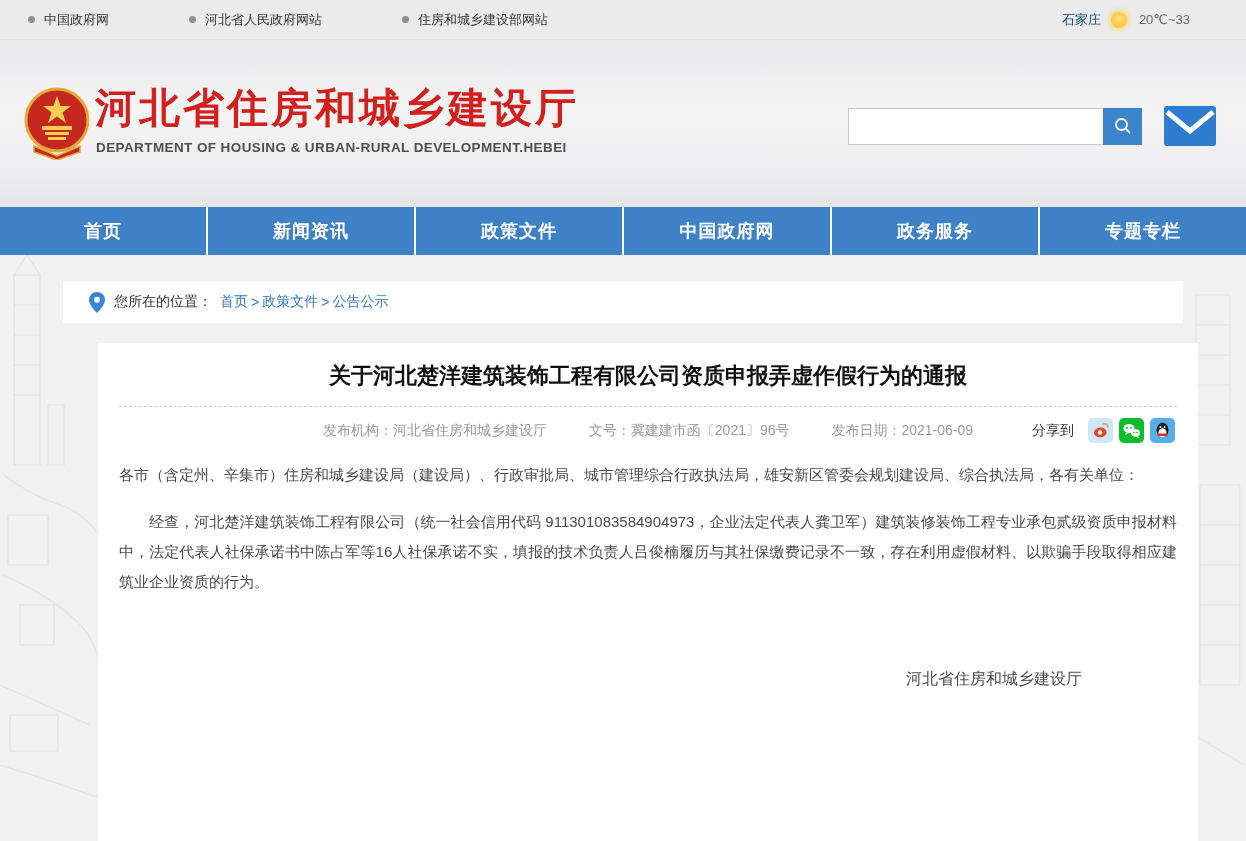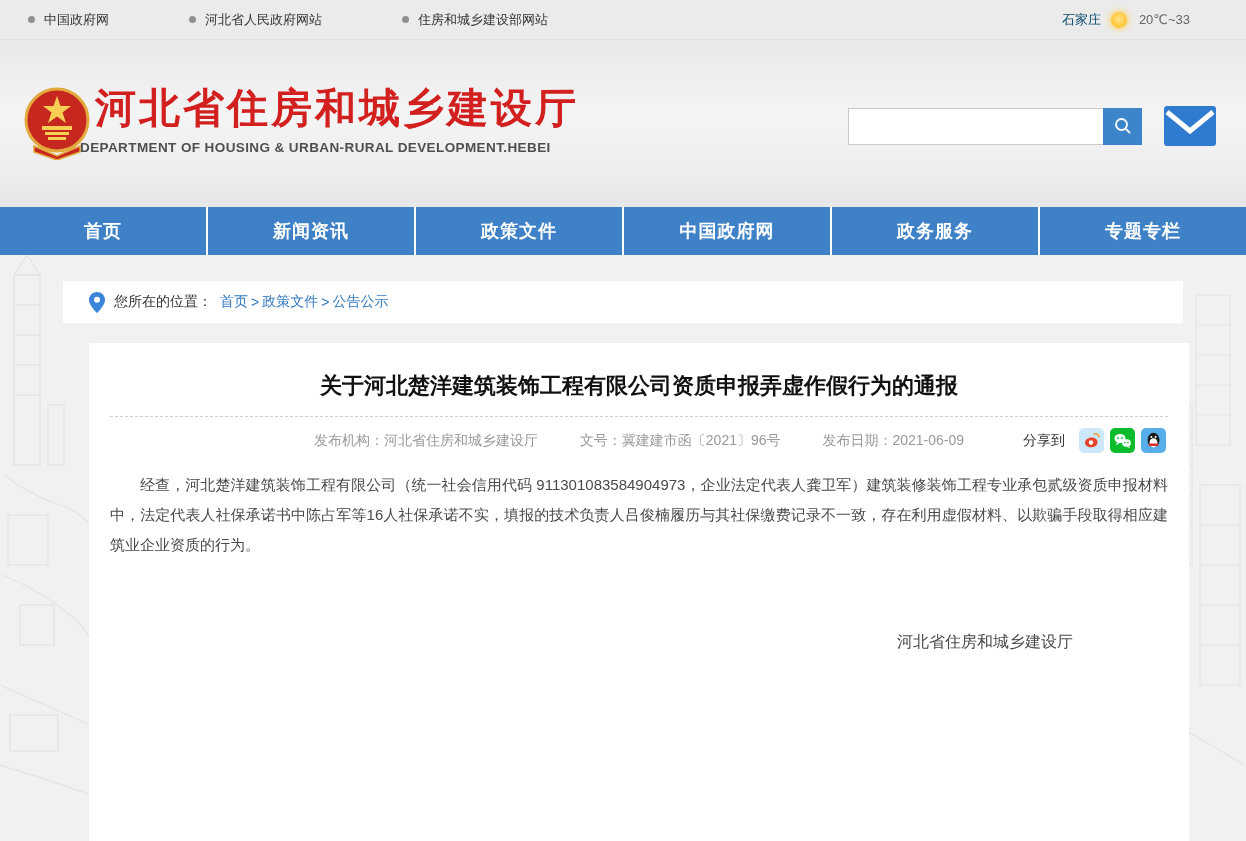--- a/index.html
+++ b/index.html
@@ -33,21 +33,21 @@
   .header {
     position:relative; height:167px;
     background:linear-gradient(180deg,#e9e9eb 0%,#f4f4f5 45%,#ededef 80%,#e6e6e8 100%);
   }
   .emblem { position:absolute; left:24px; top:44px; }
   .site-title {
     position:absolute; left:95px; top:41px;
     font-size:41px; font-weight:bold; color:#d2201f; letter-spacing:3px;
   }
   .site-subtitle {
-    position:absolute; left:80px; top:100px;
+    position:absolute; left:96px; top:100px;
     font-size:13.5px; font-weight:bold; color:#4f4f4f; letter-spacing:.4px;
   }
   .header-right { position:absolute; right:30px; top:66px; display:flex; align-items:center; }
   .search-box { display:flex; }
   .search-input {
     width:255px; height:37px; border:1px solid #c9c9c9; border-right:none;
     background:#fff; padding:0 10px; font-size:14px; outline:none;
   }
   .search-button {
     width:39px; height:37px; background:#3c85ca; border:none; cursor:pointer;
@@ -73,22 +73,22 @@
   .breadcrumb-bar {
     position:absolute; left:63px; top:26px; width:1120px; height:42px;
     background:#fff; display:flex; align-items:center; padding-left:26px;
     font-size:14px;
   }
   .breadcrumb-label { color:#333; margin-left:9px; margin-right:8px; }
   .crumb { color:#3178c0; cursor:pointer; }
   .crumb-sep { color:#3178c0; margin:0 3px; }
 
   .card {
-    position:absolute; left:89px; top:88px; width:1100px; height:498px;
-    background:#fff; padding:10px 21px; overflow:hidden;
+    position:absolute; left:98px; top:88px; width:1100px; height:498px;
+    background:#fff; padding:0 21px; overflow:hidden;
   }
   .article-title {
     padding:18px 0 15px; text-align:center;
     font-size:22px; font-weight:bold; color:#111;
     border-bottom:1px dashed #ccc;
   }
   .meta-row { position:relative; padding:15px 0 12px; text-align:center; font-size:14px; color:#999; }
   .meta-item { margin:0 19px; }
   .share { position:absolute; right:2px; top:11px; display:flex; align-items:center; }
   .share-label { font-size:14px; font-weight:normal; color:#333; margin-right:8px; }
@@ -250,20 +250,21 @@
             <ellipse cx="12.5" cy="12" rx="6" ry="7.2" fill="#1a1a1a"></ellipse>
             <ellipse cx="12.5" cy="14.8" rx="4" ry="4.6" fill="#fff"></ellipse>
             <circle cx="10.4" cy="9" r="1" fill="#fff"></circle>
               <circle cx="14.6" cy="9" r="1" fill="#fff"></circle>
             <rect x="7.5" y="15.5" width="10" height="2.4" rx="1.2" fill="#e02c2c"></rect>
           </svg>
         </div>
       </div>
 
       <div class="article-body">
+        <p class="para">各市（含定州、辛集市）住房和城乡建设局（建设局）、行政审批局、城市管理综合行政执法局，雄安新区管委会规划建设局、综合执法局，各有关单位：</p>
         <p class="para indent">经查，河北楚洋建筑装饰工程有限公司（统一社会信用代码 911301083584904973，企业法定代表人龚卫军）建筑装修装饰工程专业承包贰级资质申报材料中，法定代表人社保承诺书中陈占军等16人社保承诺不实，填报的技术负责人吕俊楠履历与其社保缴费记录不一致，存在利用虚假材料、以欺骗手段取得相应建筑业企业资质的行为。</p>
       </div>
 
       <div class="signature">
         <div class="signature-agency">河北省住房和城乡建设厅</div>
 
       </div>
     </div>
 
   </div>

